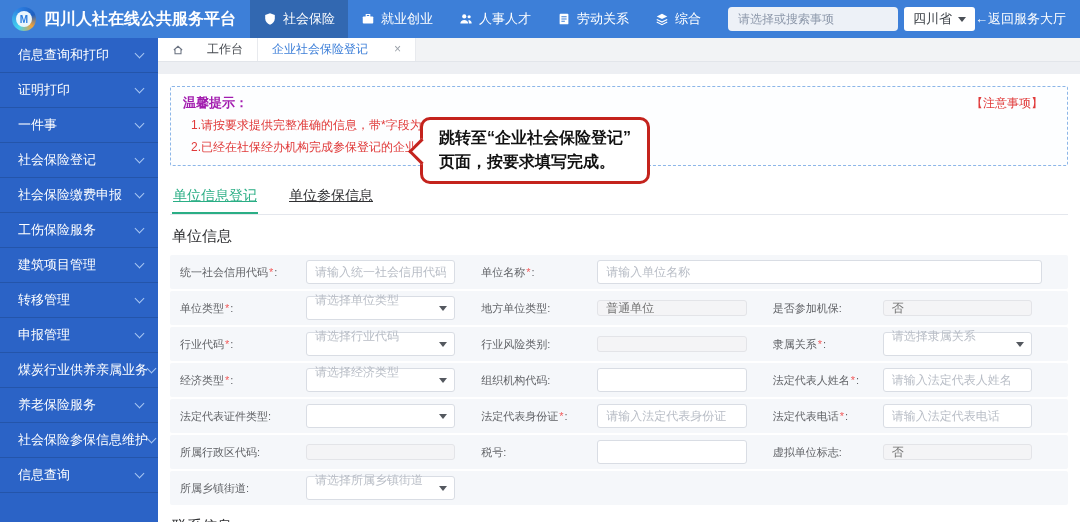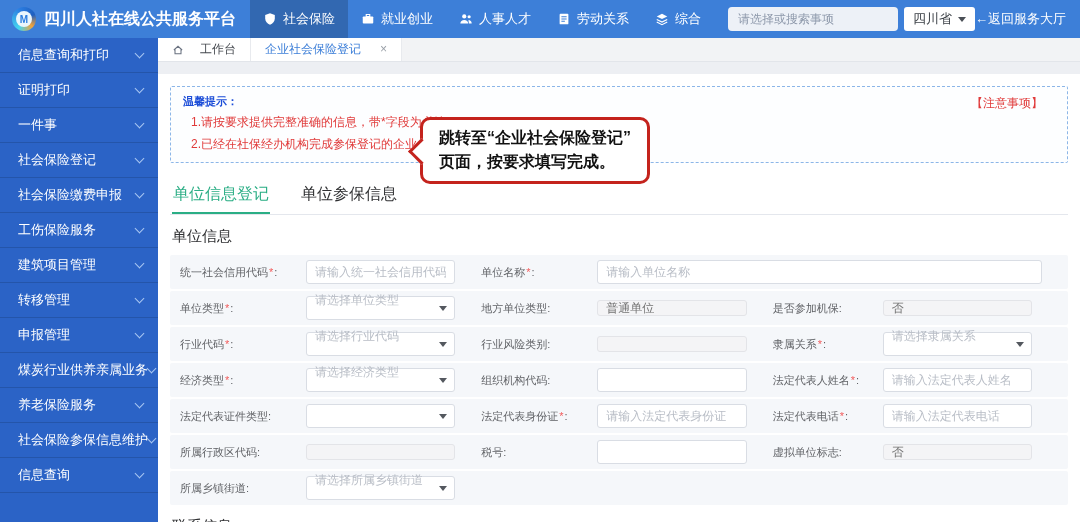--- a/index.html
+++ b/index.html
@@ -26,42 +26,42 @@
   .back-link { font-size:13px; color:#fff; white-space:nowrap; cursor:pointer; }
 
   
   .main-wrap { flex:1; display:flex; min-height:0; }
   .sidebar { width:158px; flex:0 0 158px; background:#2b63c6; overflow:hidden; }
   .side-item { height:35px; display:flex; align-items:center; justify-content:space-between; padding:0 15px 0 18px; border-bottom:1px solid rgba(0,0,0,0.14); color:#fff; font-size:13px; cursor:pointer; white-space:nowrap; }
   .chev { width:7px; height:7px; border-right:1.6px solid #a9c7f2; border-bottom:1.6px solid #a9c7f2; transform:rotate(45deg); margin-top:-3px; flex:0 0 7px; }
 
   .right-col { flex:1; display:flex; flex-direction:column; min-width:0; background:#fff; }
   .tabbar { height:24px; flex:0 0 24px; display:flex; background:#f2f3f5; border-bottom:1px solid #e2e5ea; }
-  .tab { display:flex; align-items:center; gap:16px; padding:0 14px; background:#fff; font-size:12px; color:#45494f; border-right:1px solid #e8eaee; cursor:pointer; white-space:nowrap;font-family:Liberation Mono, monospace; }
+  .tab { display:flex; align-items:center; gap:23px; padding:0 14px; background:#fff; font-size:12px; color:#45494f; border-right:1px solid #e8eaee; cursor:pointer; white-space:nowrap;font-family:Liberation Mono, monospace; }
   .tab.active { color:#3d7fd8; }
   .tab-ico { width:12px; height:12px; display:flex; }
   .tab-ico svg { width:12px; height:12px; }
   .tab-close { color:#9aa0a8; font-size:12px; margin-left:3px; cursor:pointer; }
   .graystrip { height:12px; flex:0 0 12px; background:#edeff3; }
 
   .content { flex:1; position:relative; padding:12px 12px 0 12px; overflow:hidden; background:#fff; }
 
   
   .notice { border:1px dashed #8cb6e8; background:#fdfeff; border-radius:2px; padding:7px 12px 9px 12px; min-height:62px; position:relative; }
-  .notice-title { color:#1d4ed8; font-size:11px; font-weight:700; }
+  .notice-title { color:#a21caf; font-size:13px; font-weight:700; }
   .notice-line { color:#e03a3a; font-size:12px; margin:4px 0 0 8px; line-height:1.5; }
   .notice-link { position:absolute; right:24px; top:8px; color:#e03a3a; font-size:12px; cursor:pointer; }
 
   
   .callout { position:absolute; left:262px; top:7px; z-index:5; background:#fff; border:3px solid #c4231d; border-radius:10px; padding:6px 16px 7px 16px; font-size:16px; font-weight:700; color:#111; line-height:1.5; white-space:nowrap;margin-top:36px; }
   .callout::before { content:""; position:absolute; left:-11px; top:22px; width:16px; height:16px; background:#fff; border-left:3px solid #c4231d; border-bottom:3px solid #c4231d; transform:rotate(45deg); }
 
   
   .subtabs { display:flex; gap:30px; margin-top:14px; border-bottom:1px solid #e4e7ed; padding:0 2px; }
-  .subtab { font-size:16px; color:#303133; padding:7px 1px; cursor:pointer; border-bottom:2px solid transparent; white-space:nowrap; }
+  .subtab { font-size:14px; color:#303133; padding:7px 1px; cursor:pointer; border-bottom:2px solid transparent; white-space:nowrap;text-decoration:underline; }
   .subtab.active { color:#2bae85; border-bottom-color:#2bae85; }
 
   
   .section-title { font-size:15px; color:#303133; margin:12px 0 9px 2px; font-weight:500; }
   .form-row { display:grid; grid-template-columns:126px minmax(0,1fr) 116px minmax(0,1fr) 110px minmax(0,1fr); align-items:center; background:#f5f7fa; padding:5px 10px; margin-bottom:2px; border-radius:2px; }
   .f-label { font-size:11px; color:#606266; white-space:nowrap; overflow:hidden; }
   .req { color:#f25c5c; font-style:normal; margin:0 1px; }
   .f-ctrl { padding-right:26px; }
   .f-ctrl.wide { grid-column:4 / 7; padding-right:16px; }
   .ipt { width:100%; height:24px; border:1px solid #d9dde4; border-radius:3px; background:#fff; font-size:12px; color:#333; padding:0 8px; outline:none; font-family:inherit; }

